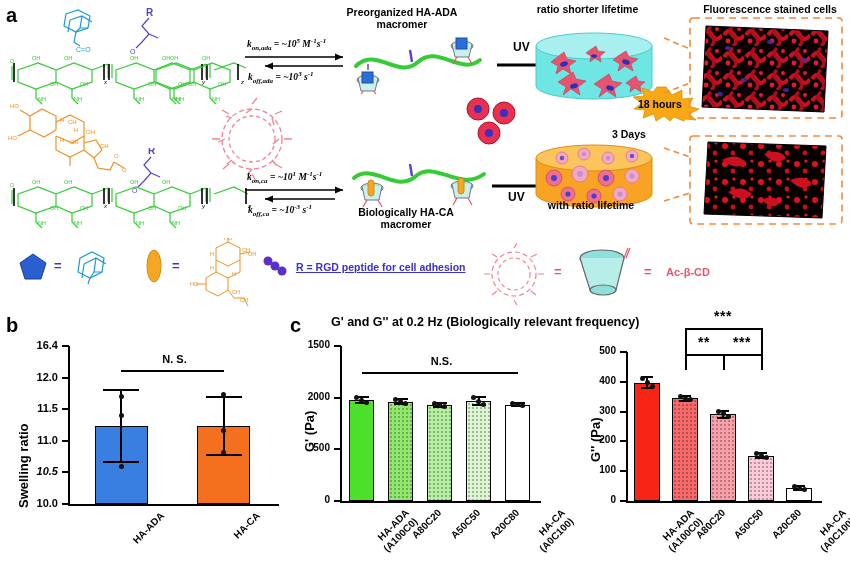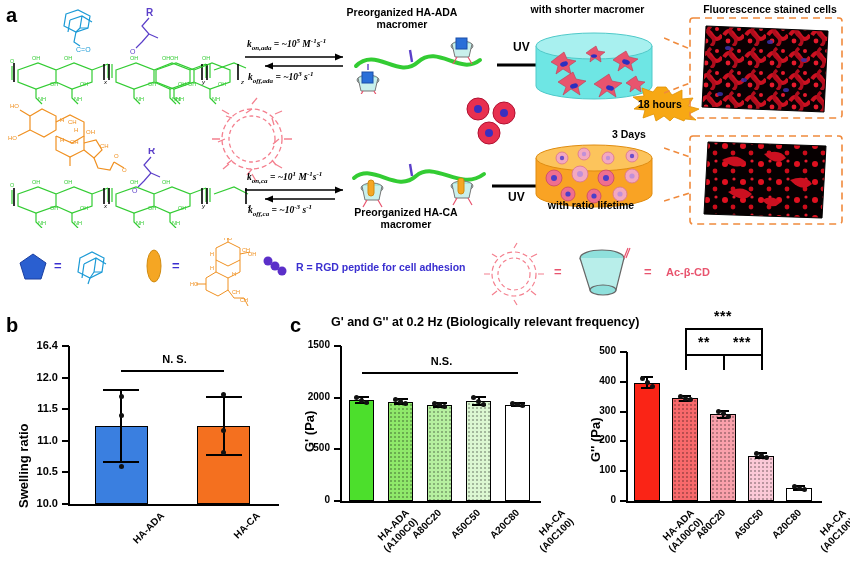--- a/index.html
+++ b/index.html
@@ -207,21 +207,21 @@
     </g>
   </svg>
 
   <div class="abs uv-label" style="left:513px; top:40px;">UV</div>
   <svg class="abs" style="left:495px; top:57px;" width="62" height="16">
     <line x1="2" y1="8" x2="52" y2="8" stroke="#000" stroke-width="3"></line>
     <path d="M60 8 L48 2 L48 14 Z" fill="#000"></path>
   </svg>
 
   <div class="abs sch-label" style="left:495px; top:3px; width:185px;">
-    <div>with shorter macromer</div>
+    <div>ratio shorter lifetime</div>
   </div>
 
   <svg class="abs" style="left:528px; top:28px;" width="140" height="85">
     <path d="M8 18 L8 58 A58 13 0 0 0 124 58 L124 18 Z" fill="#6ee6e4" stroke="#4fc9c9" stroke-width="1"></path>
     <ellipse cx="66" cy="18" rx="58" ry="13" fill="#a8f0ef" stroke="#4fc9c9" stroke-width="1"></ellipse>
     <g fill="#e8546e" stroke="#c03a52" stroke-width="0.6">
       <path d="M28 30 l8 -6 l3 7 l9 2 l-7 5 l2 8 l-8 -5 l-7 5 l2 -8 l-7 -4 z"></path>
       <path d="M62 22 l6 -4 l2 5 l7 1 l-5 4 l1 6 l-6 -4 l-5 4 l1 -6 l-5 -3 z"></path>
       <path d="M90 28 l8 -5 l3 6 l9 2 l-7 5 l2 7 l-8 -5 l-7 5 l2 -7 l-7 -4 z"></path>
       <path d="M36 50 l9 -6 l3 7 l10 2 l-8 6 l2 8 l-9 -6 l-8 6 l3 -8 l-8 -5 z"></path>
@@ -386,21 +386,21 @@
     <path d="M62 16 L60 4" stroke="#5b3fc9" stroke-width="2.4"></path>
     <g>
       <ellipse cx="112" cy="26" rx="11" ry="5" fill="#a8e8e0" stroke="#777" stroke-width="1"></ellipse>
       <path d="M102 24 L105 38 L119 38 L122 24" fill="#c9f0ec" stroke="#777" stroke-width="1"></path>
       <rect x="108" y="18" width="6" height="16" rx="3" fill="#f5a623" stroke="#d08b10"></rect>
       <path d="M107 38 L103 45 M118 38 L122 45" stroke="#e8546e" stroke-width="1.2" fill="none"></path>
     </g>
   </svg>
 
   <div class="abs sch-label" style="left:336px; top:206px; width:140px;">
-    <div>Preorganized HA-CA</div>
+    <div>Biologically HA-CA</div>
     <div>macromer</div>
   </div>
 
   <svg class="abs" style="left:462px; top:95px;" width="60" height="52">
     <g>
       <circle cx="16" cy="14" r="11" fill="#e8304f" stroke="#b01030" stroke-width="1"></circle>
       <circle cx="16" cy="14" r="4" fill="#3a2fc0"></circle>
       <circle cx="42" cy="18" r="11" fill="#e8304f" stroke="#b01030" stroke-width="1"></circle>
       <circle cx="42" cy="18" r="4" fill="#3a2fc0"></circle>
       <circle cx="27" cy="38" r="11" fill="#e8304f" stroke="#b01030" stroke-width="1"></circle>
@@ -511,21 +511,21 @@
         <text x="42" y="56">CH</text>
         <text x="50" y="64">CH</text>
     </g>
   </svg>
 
   <svg class="abs" style="left:262px; top:256px;" width="28" height="22">
     <circle cx="6" cy="5" r="4.5" fill="#5b2fc9"></circle>
     <circle cx="13" cy="10" r="4.5" fill="#5b2fc9"></circle>
     <circle cx="20" cy="15" r="4.5" fill="#5b2fc9"></circle>
   </svg>
-  <div class="abs legend-txt" style="left:296px; top:261px;">R = RGD peptide  for cell adhesion</div>
+  <div class="abs legend-txt" style="left:296px; top:261px;text-decoration:underline;">R = RGD peptide  for cell adhesion</div>
 
   <svg class="abs" style="left:478px; top:242px;" width="72" height="64">
     <g stroke="#f4808f" stroke-width="1.2" fill="none">
       <circle cx="36" cy="32" r="22" stroke-dasharray="5,3"></circle>
       <circle cx="36" cy="32" r="16" stroke-dasharray="4,3"></circle>
       <path d="M36 6 l3 -5 M53 15 l6 -3 M60 32 l6 0 M53 49 l5 4 M36 58 l3 5
                M19 49 l-5 4 M12 32 l-6 0 M19 15 l-5 -3"></path>
     </g>
   </svg>
   <div class="abs legend-eq-red" style="left:554px; top:264px;">=</div>
@@ -542,21 +542,21 @@
 
 <div class="abs" id="panel-b" style="left:0; top:312px; width:290px; height:251px;">
   <div class="abs panel-letter" style="left:6px; top:2px;">b</div>
   <div class="abs axis-title" style="left:16px; top:196px; transform: rotate(-90deg);">Swelling ratio</div>
   <div id="b-plot" class="abs" style="left:70px; top:34px; width:205px; height:158px;">
       <div class="axisline" style="left: -2px; top: 0px; width: 2.2px; height: 158px;"></div>
       <div class="axisline" style="left: -2px; top: 158px; width: 211px; height: 2.2px;"></div>
       <div class="axisline" style="left: -8px; top: 157px; width: 7px; height: 2px;"></div>
       <div class="tick-lbl" style="right: 217px; top: 151px; width: 46px;">10.0</div>
       <div class="axisline" style="left: -8px; top: 125.4px; width: 7px; height: 2px;"></div>
-      <div class="tick-lbl" style="right: 217px; top: 119.4px; width: 46px;">10.5</div>
+      <div class="tick-lbl" style="right: 217px; top: 119.4px; width: 46px; font-style: italic;">10.5</div>
       <div class="axisline" style="left: -8px; top: 93.8px; width: 7px; height: 2px;"></div>
       <div class="tick-lbl" style="right: 217px; top: 87.8px; width: 46px;">11.0</div>
       <div class="axisline" style="left: -8px; top: 62.2px; width: 7px; height: 2px;"></div>
       <div class="tick-lbl" style="right: 217px; top: 56.2px; width: 46px;">11.5</div>
       <div class="axisline" style="left: -8px; top: 30.6px; width: 7px; height: 2px;"></div>
       <div class="tick-lbl" style="right: 217px; top: 24.6px; width: 46px;">12.0</div>
       <div class="axisline" style="left: -8px; top: -1px; width: 7px; height: 2px;"></div>
       <div class="tick-lbl" style="right: 217px; top: -7px; width: 46px;">16.4</div>
       <div class="bar" style="left: 24.6px; top: 79.632px; width: 53.3px; height: 78.368px; background: rgb(58, 127, 224);"></div>
       <div class="errline" style="left: 50.25px; top: 44.24px; width: 2px; height: 72.048px;"></div>

